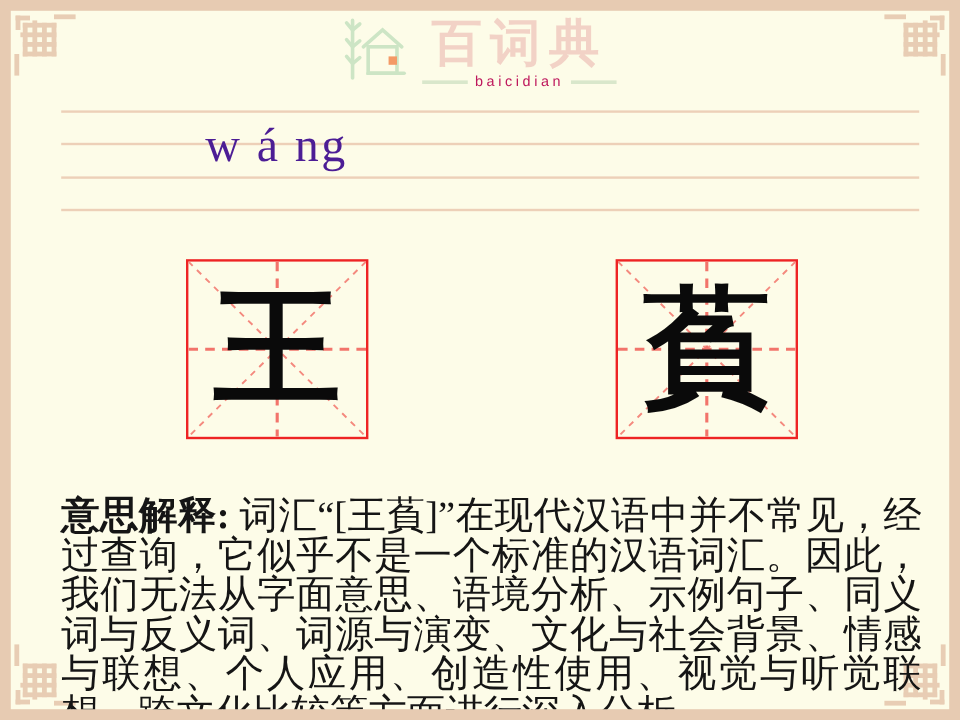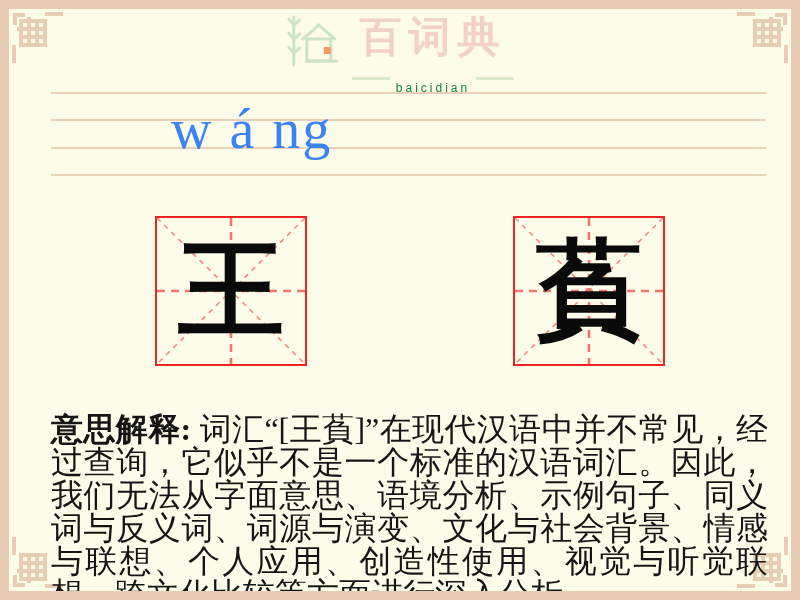--- a/index.html
+++ b/index.html
@@ -15,25 +15,25 @@
   .corner.br{right:-2px;bottom:-2px;transform:scale(-1,-1);}
   
   .logo{position:absolute;left:50%;top:0;transform:translateX(-50%);
         display:flex;align-items:flex-start;gap:8px;}
   .logo-icon{width:58px;height:56px;margin-top:4px;}
   .logo-textcol{display:flex;flex-direction:column;align-items:center;}
   .brand{font-size:42px;font-weight:bold;color:#f2d2c6;letter-spacing:7px;
          line-height:48px;margin-top:4px;white-space:nowrap;}
   .subtitle-row{display:flex;align-items:center;gap:6px;margin-top:0;}
   .subtitle-dash{width:38px;height:3px;background:#d9e7cb;}
-  .subtitle{font-size:12px;color:#15803d;letter-spacing:3px;font-family:"Liberation Sans","DejaVu Sans",sans-serif;margin-top:20px;}
+  .subtitle{font-size:12px;color:#be185d;letter-spacing:3px;font-family:"Liberation Sans","DejaVu Sans",sans-serif;}
   
   .ruled{position:absolute;left:42px;top:83px;width:715px;height:84px;}
   .rline{position:absolute;left:0;width:100%;height:2px;background:#edd0b8;}
-  .pinyin{position:absolute;font-size:56px;color:#3b82f6;letter-spacing:2px;white-space:pre;}
+  .pinyin{position:absolute;font-size:40px;color:#4c1d95;letter-spacing:2px;white-space:pre;}
   .pinyin.w1{left:162px;top:88px;}
   .pinyin.w2{left:549px;top:88px;}
   
   .charbox{position:absolute;width:148px;height:146px;border:2px solid #ee2424;}
   .charbox.c1{left:146px;top:207px;}
   .charbox.c2{left:504px;top:207px;}
   .charbox svg{position:absolute;left:0;top:0;width:100%;height:100%;}
   .hanzi{position:absolute;left:0;top:0;width:100%;height:146px;line-height:146px;
          text-align:center;font-size:106px;font-weight:bold;color:#0a0a0a;}
   

